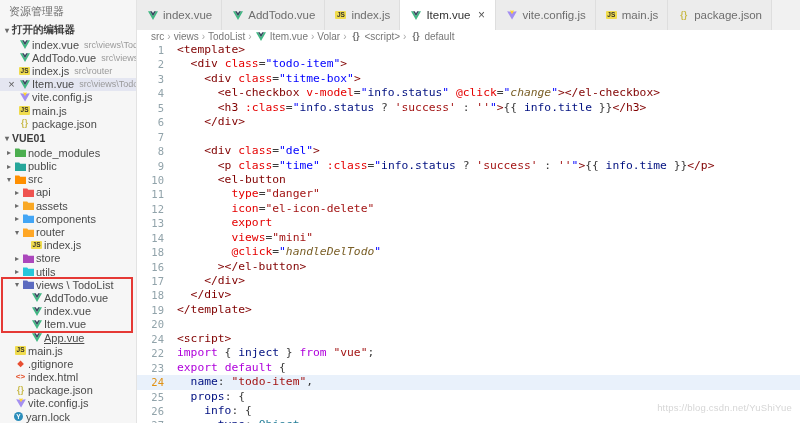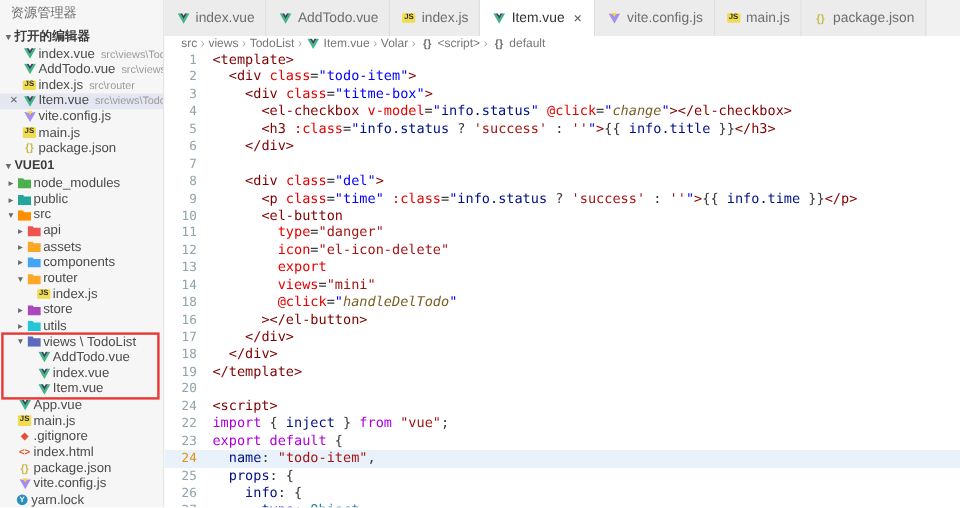--- a/index.html
+++ b/index.html
@@ -273,21 +273,21 @@
         <div class="row" style="padding-left: 20px;">
           <span class="chev"></span>
           <span class="fic">
             <svg width="10" height="9" viewBox="0 0 24 21">
               <path fill="#41b883" d="M0 0h4.8L12 12 19.2 0H24L12 21z"></path>
               <path fill="#35495e" d="M4.8 0h4.3L12 4.8 14.9 0h4.3L12 12z"></path>
             </svg>
           </span>
           <span class="fname">Item.vue</span>
         </div>
-        <div class="row" style="padding-left: 4px;">
+        <div class="row" style="padding-left: 20px; text-decoration: underline;">
           <span class="chev"></span>
           <span class="fic">
             <svg width="10" height="9" viewBox="0 0 24 21">
               <path fill="#41b883" d="M0 0h4.8L12 12 19.2 0H24L12 21z"></path>
               <path fill="#35495e" d="M4.8 0h4.3L12 4.8 14.9 0h4.3L12 12z"></path>
             </svg>
           </span>
           <span class="fname">App.vue</span>
         </div>
         <div class="row" style="padding-left: 4px;">
@@ -542,15 +542,16 @@
         </div>
         <div class="code-line">
           <span class="gutter">26</span>
           <span class="code-text"><span class="tk-pl">    </span><span class="tk-var">info</span><span class="tk-pu">: {</span></span>
         </div>
         <div class="code-line">
           <span class="gutter">27</span>
           <span class="code-text"><span class="tk-pl">      </span><span class="tk-var">type</span><span class="tk-pu">: </span><span class="tk-typ">Object</span><span class="tk-pu">,</span></span>
         </div>
       </div>
+    <div class="watermark">https://blog.csdn.net/YuShiYue</div>
   </main>
 
 </div>
 
 </body></html>

